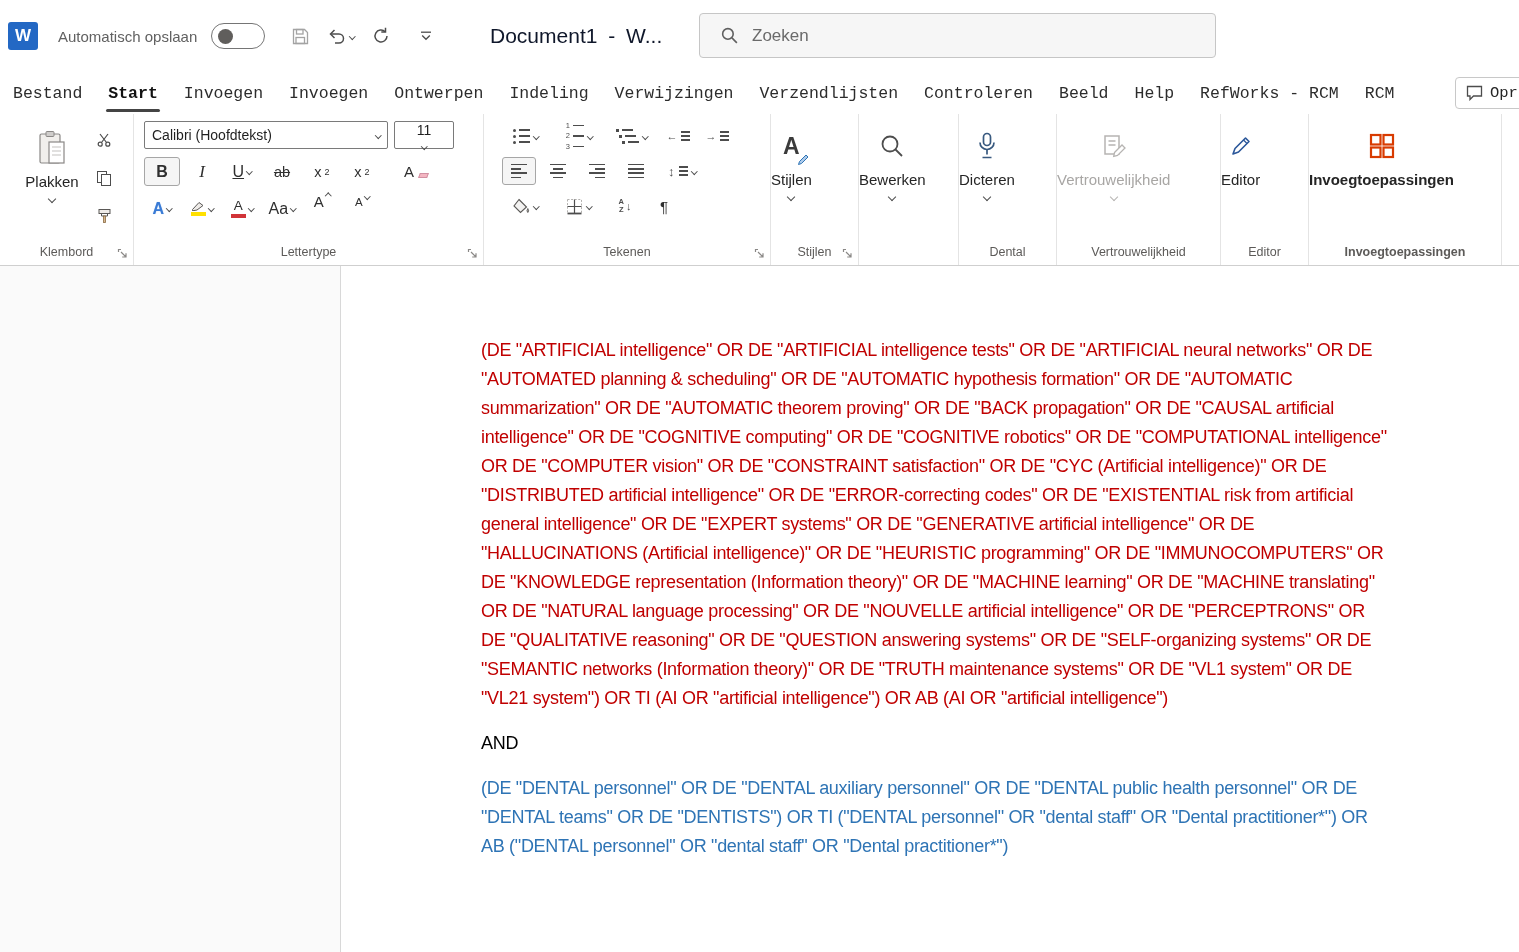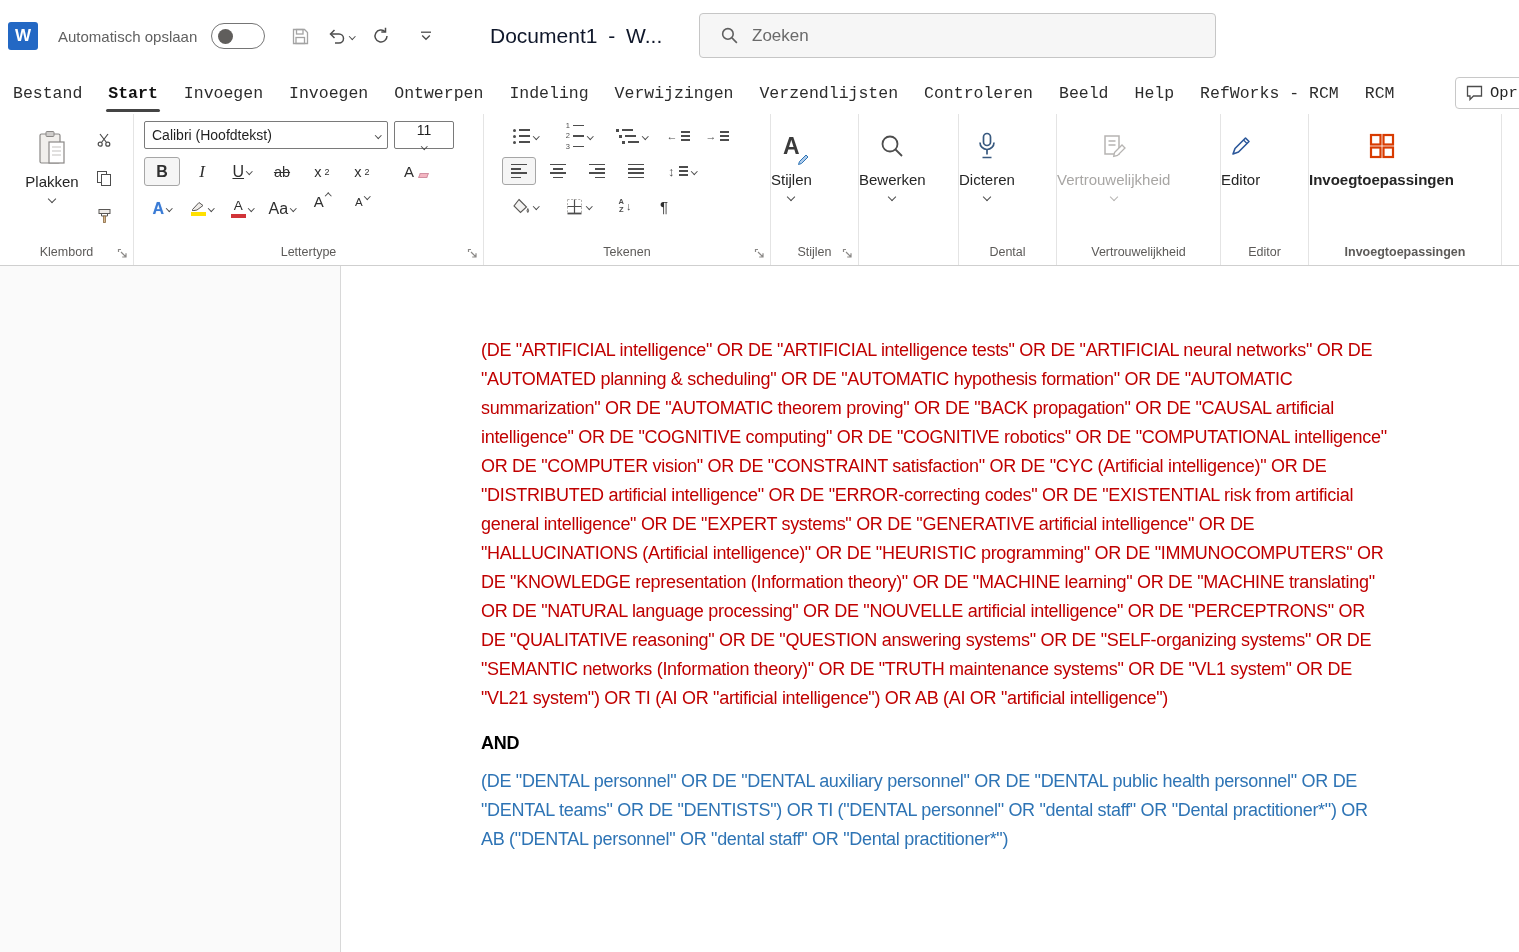--- a/index.html
+++ b/index.html
@@ -131,21 +131,21 @@
   .stijlen-ico { position:relative; width:30px; height:30px; }
   .stijlen-ico .sA-big { font-size:23px; color:#3b3b3b; font-weight:bold; }
   .stijlen-ico svg { position:absolute; right:-4px; bottom:-2px; }
   .sens-label { font-size:14px; }
 
   
   .docarea { height:686px; background:#fafafa; position:relative; }
   .page { position:absolute; left:340px; top:0; width:1179px; height:100%; background:#fff; border-left:1px solid #d8d8d8; }
   .page-content { margin:70px 0 0 140px; width:912px; font-size:18px; line-height:29px; letter-spacing:-0.3px; }
   .q-red { color:#c00000; margin:0 0 16px; }
-  .q-and { color:#000; font-weight:bold; margin:0 0 9px; }
+  .q-and { color:#000; font-weight:normal; margin:0 0 16px; }
   .q-blue { color:#2e74b5; margin:0; }
 
   svg { flex:none; }
 </style>
 </head>
 <body>
 
 <div class="app">
 
   <div class="titlebar">

